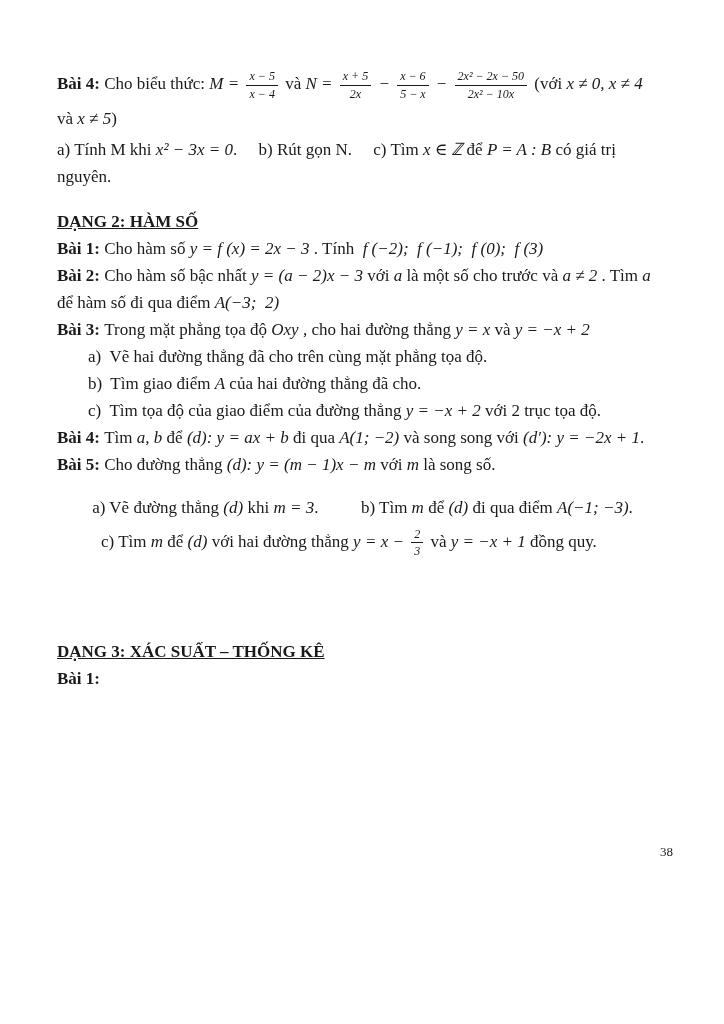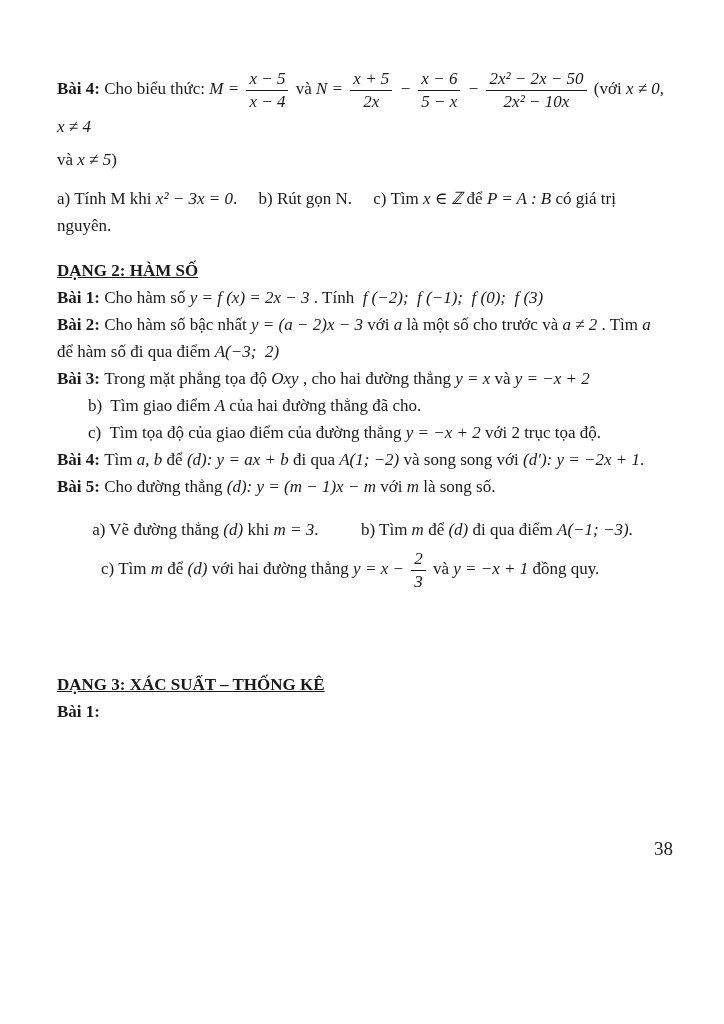--- a/index.html
+++ b/index.html
@@ -28,48 +28,49 @@
   .line.indent { padding-left: 31px; }
   .line.heading { font-weight: bold; text-decoration: underline; }
   .b { font-weight: bold; }
   .m { font-style: italic; }
   .frac {
     display: inline-flex;
     flex-direction: column;
     text-align: center;
     vertical-align: middle;
     margin: 0 3px;
-    font-size: 17px;
+    font-size: 12px;
     line-height: 1.18;
     font-style: italic;
   }
   .frac .num { border-bottom: 1px solid #1a1a1a; padding: 0 3px 1px 3px; }
   .frac .den { padding: 1px 3px 0 3px; }
   .page-number {
     position: absolute;
     right: 51px;
     bottom: 58px;
-    font-size: 19px;
+    font-size: 13px;
     color: #222222;
   }
 </style>
 </head>
 <body>
 
 <div class="page">
   <main class="doc-body">
       <div class="line frac-line"><span class="b">Bài 4: </span><span>Cho biểu thức: </span><span class="m">M = </span><span class="frac"><span class="num">x − 5</span><span class="den">x − 4</span></span><span> và </span><span class="m">N = </span><span class="frac"><span class="num">x + 5</span><span class="den">2x</span></span><span class="m"> − </span><span class="frac"><span class="num">x − 6</span><span class="den">5 − x</span></span><span class="m"> − </span><span class="frac"><span class="num">2x² − 2x − 50</span><span class="den">2x² − 10x</span></span><span> (với </span><span class="m">x ≠ 0, x ≠ 4</span></div>
       <div class="line"><span>và </span><span class="m">x ≠ 5</span><span>)</span></div>
-      <div class="line" style="margin-top: 12px;"><span>a) Tính M khi </span><span class="m">x² − 3x = 0</span><span>.     b) Rút gọn N.     c) Tìm </span><span class="m">x ∈ ℤ</span><span> để </span><span class="m">P = A : B</span><span> có giá trị</span></div>
+      <div class="line" style="margin-top: 4px;"><span>a) Tính M khi </span><span class="m">x² − 3x = 0</span><span>.     b) Rút gọn N.     c) Tìm </span><span class="m">x ∈ ℤ</span><span> để </span><span class="m">P = A : B</span><span> có giá trị</span></div>
       <div class="line"><span>nguyên.</span></div>
       <div class="line heading" style="margin-top: 18px;"><span class="b">DẠNG 2: HÀM SỐ</span></div>
       <div class="line"><span class="b">Bài 1: </span><span>Cho hàm số </span><span class="m">y = f (x) = 2x − 3</span><span> . Tính  </span><span class="m">f (−2);  f (−1);  f (0);  f (3)</span></div>
       <div class="line"><span class="b">Bài 2: </span><span>Cho hàm số bậc nhất </span><span class="m">y = (a − 2)x − 3</span><span> với </span><span class="m">a</span><span> là một số cho trước và </span><span class="m">a ≠ 2</span><span> . Tìm </span><span class="m">a</span></div>
       <div class="line"><span>để hàm số đi qua điểm </span><span class="m">A(−3;  2)</span></div>
       <div class="line"><span class="b">Bài 3: </span><span>Trong mặt phẳng tọa độ </span><span class="m">Oxy</span><span> , cho hai đường thẳng </span><span class="m">y = x</span><span> và </span><span class="m">y = −x + 2</span></div>
+      <div class="line indent"><span>a)  Vẽ hai đường thẳng đã cho trên cùng mặt phẳng tọa độ.</span></div>
       <div class="line indent"><span>b)  Tìm giao điểm </span><span class="m">A</span><span> của hai đường thẳng đã cho.</span></div>
       <div class="line indent"><span>c)  Tìm tọa độ của giao điểm của đường thẳng </span><span class="m">y = −x + 2</span><span> với 2 trục tọa độ.</span></div>
       <div class="line"><span class="b">Bài 4: </span><span>Tìm </span><span class="m">a, b</span><span> để </span><span class="m">(d): y = ax + b</span><span> đi qua </span><span class="m">A(1; −2)</span><span> và song song với </span><span class="m">(d′): y = −2x + 1</span><span>.</span></div>
       <div class="line"><span class="b">Bài 5: </span><span>Cho đường thẳng </span><span class="m">(d): y = (m − 1)x − m</span><span> với </span><span class="m">m</span><span> là song số.</span></div>
       <div class="line" style="margin-top: 16px; text-align: center;"><span>a) Vẽ đường thẳng </span><span class="m">(d)</span><span> khi </span><span class="m">m = 3</span><span>.          b) Tìm </span><span class="m">m</span><span> để </span><span class="m">(d)</span><span> đi qua điểm </span><span class="m">A(−1; −3)</span><span>.</span></div>
       <div class="line frac-line" style="margin-top: 3px; margin-left: 44px;"><span>c) Tìm </span><span class="m">m</span><span> để </span><span class="m">(d)</span><span> với hai đường thẳng </span><span class="m">y = x − </span><span class="frac"><span class="num">2</span><span class="den">3</span></span><span> và </span><span class="m">y = −x + 1</span><span> đồng quy.</span></div>
       <div class="line heading" style="margin-top: 75px;"><span class="b">DẠNG 3: XÁC SUẤT – THỐNG KÊ</span></div>
       <div class="line"><span class="b">Bài 1:</span></div>
     </main>
   <div class="page-number">38</div>

